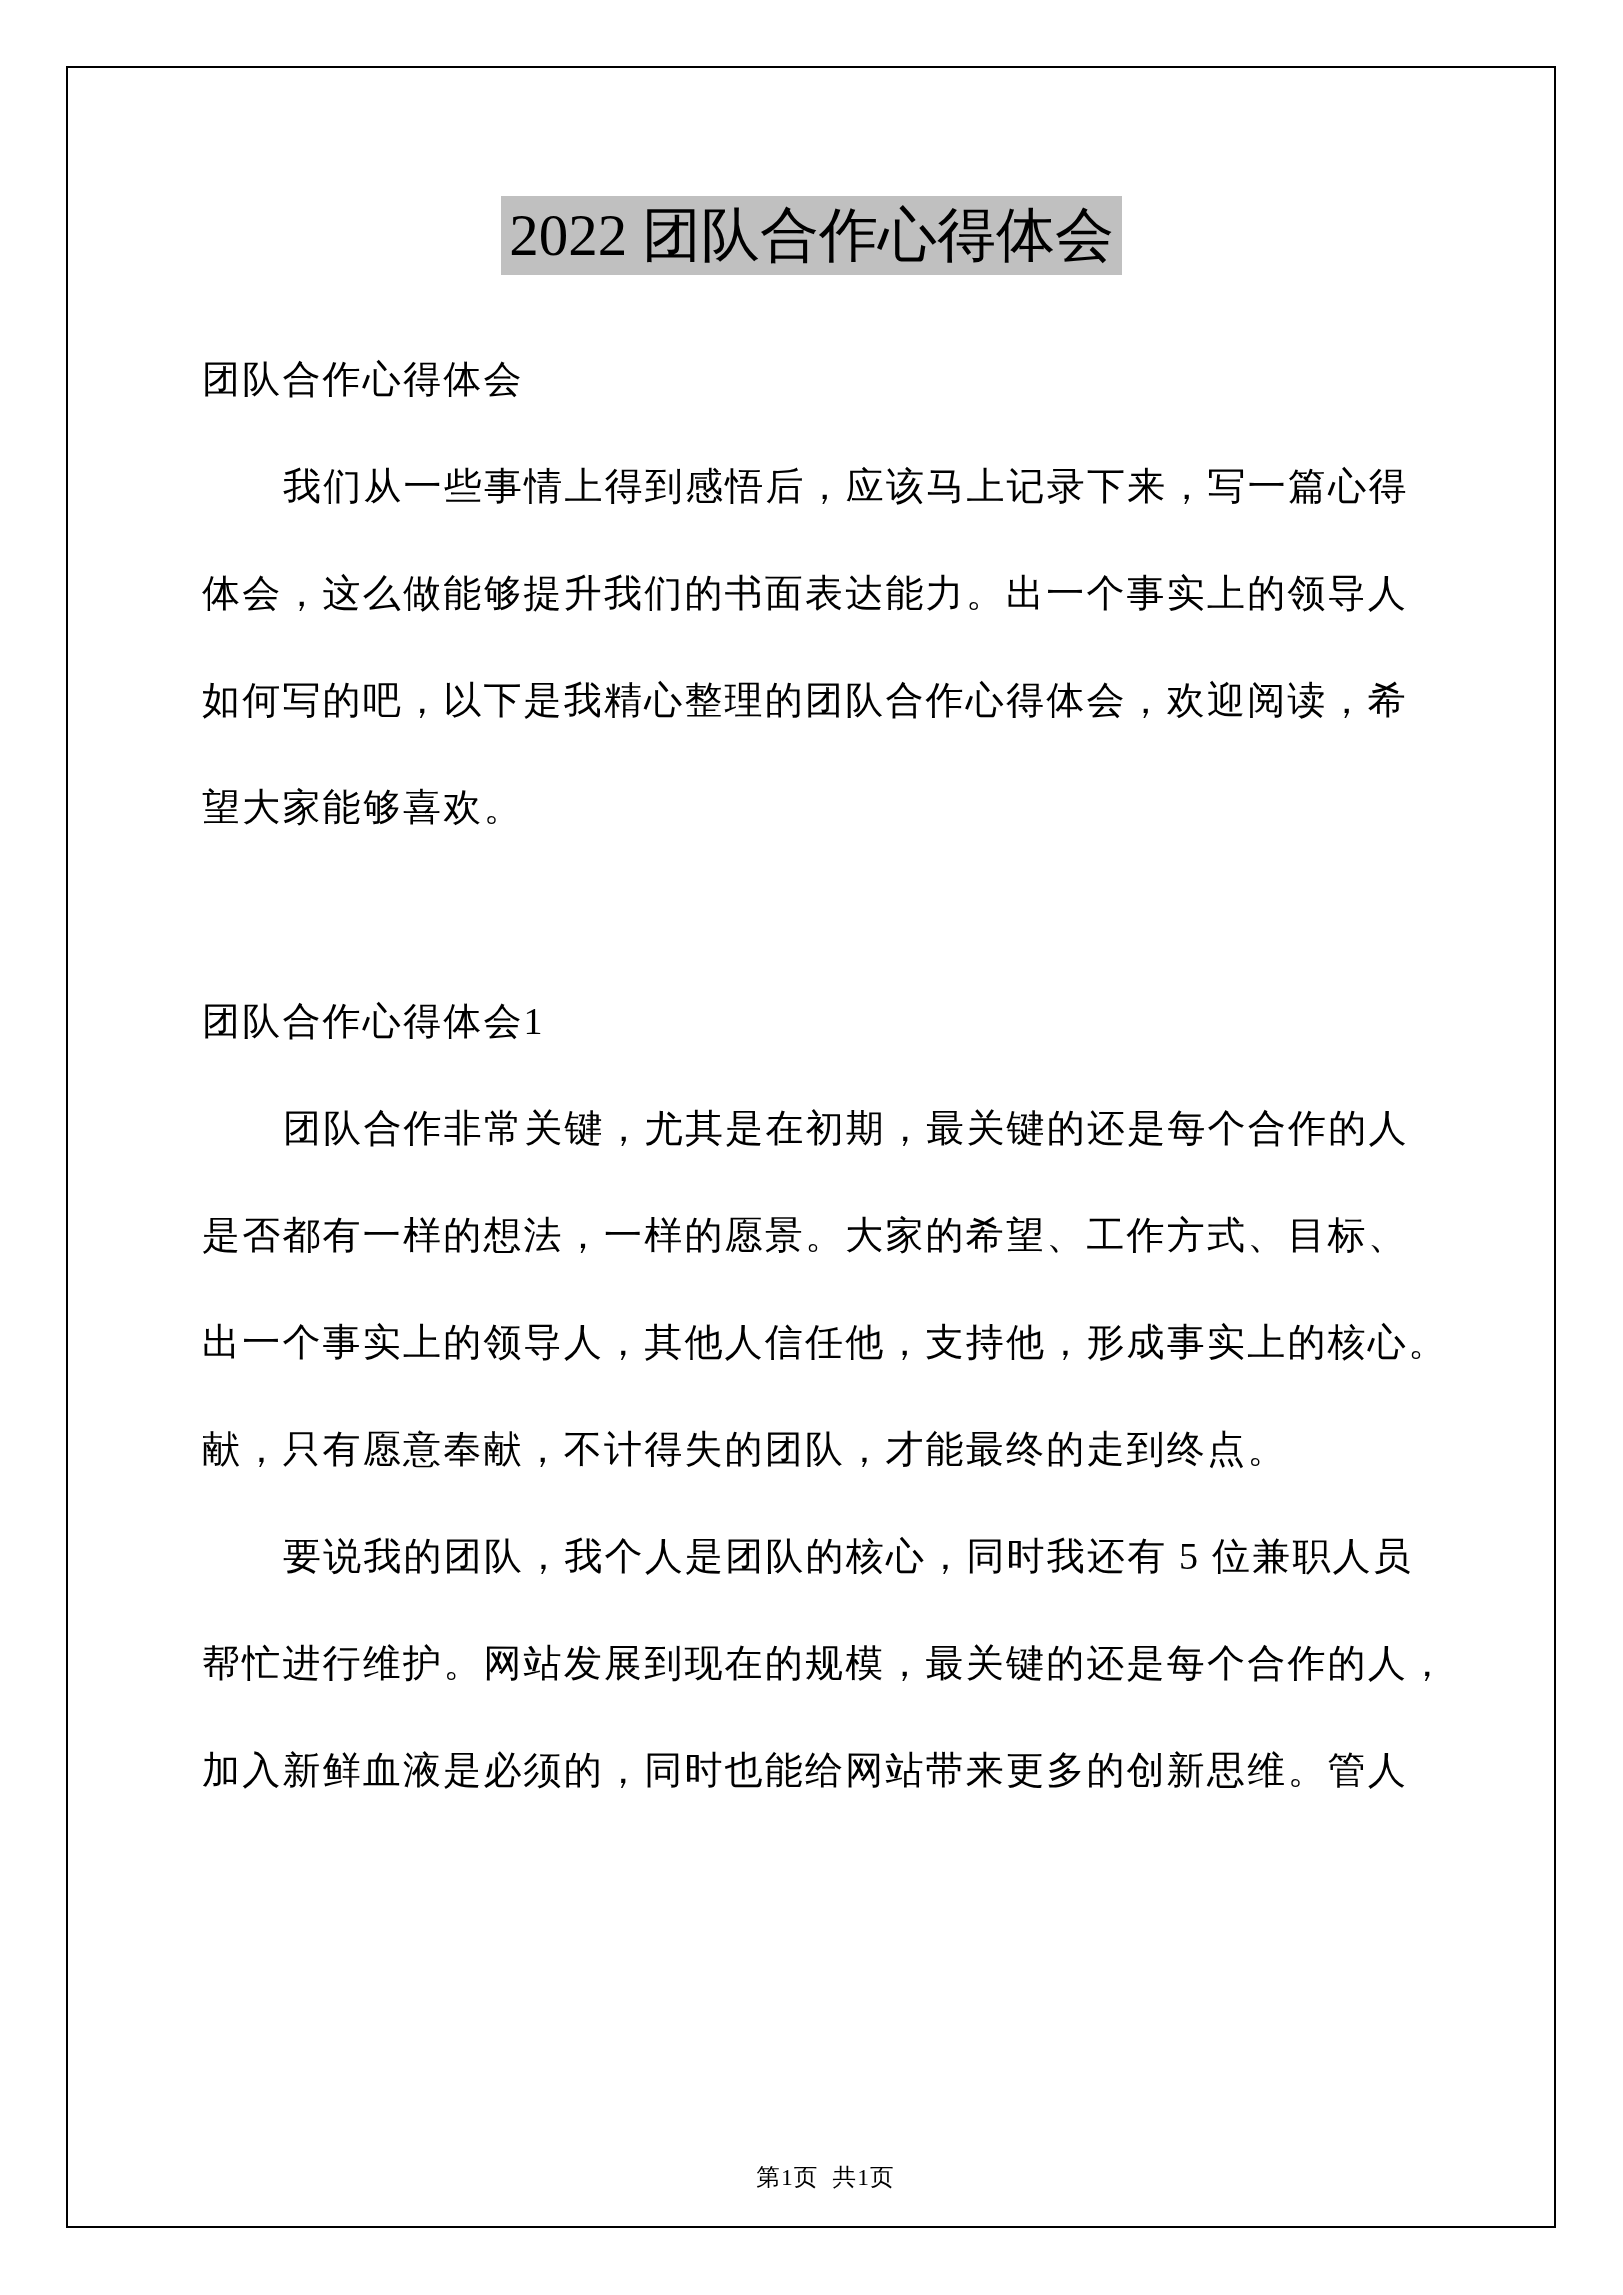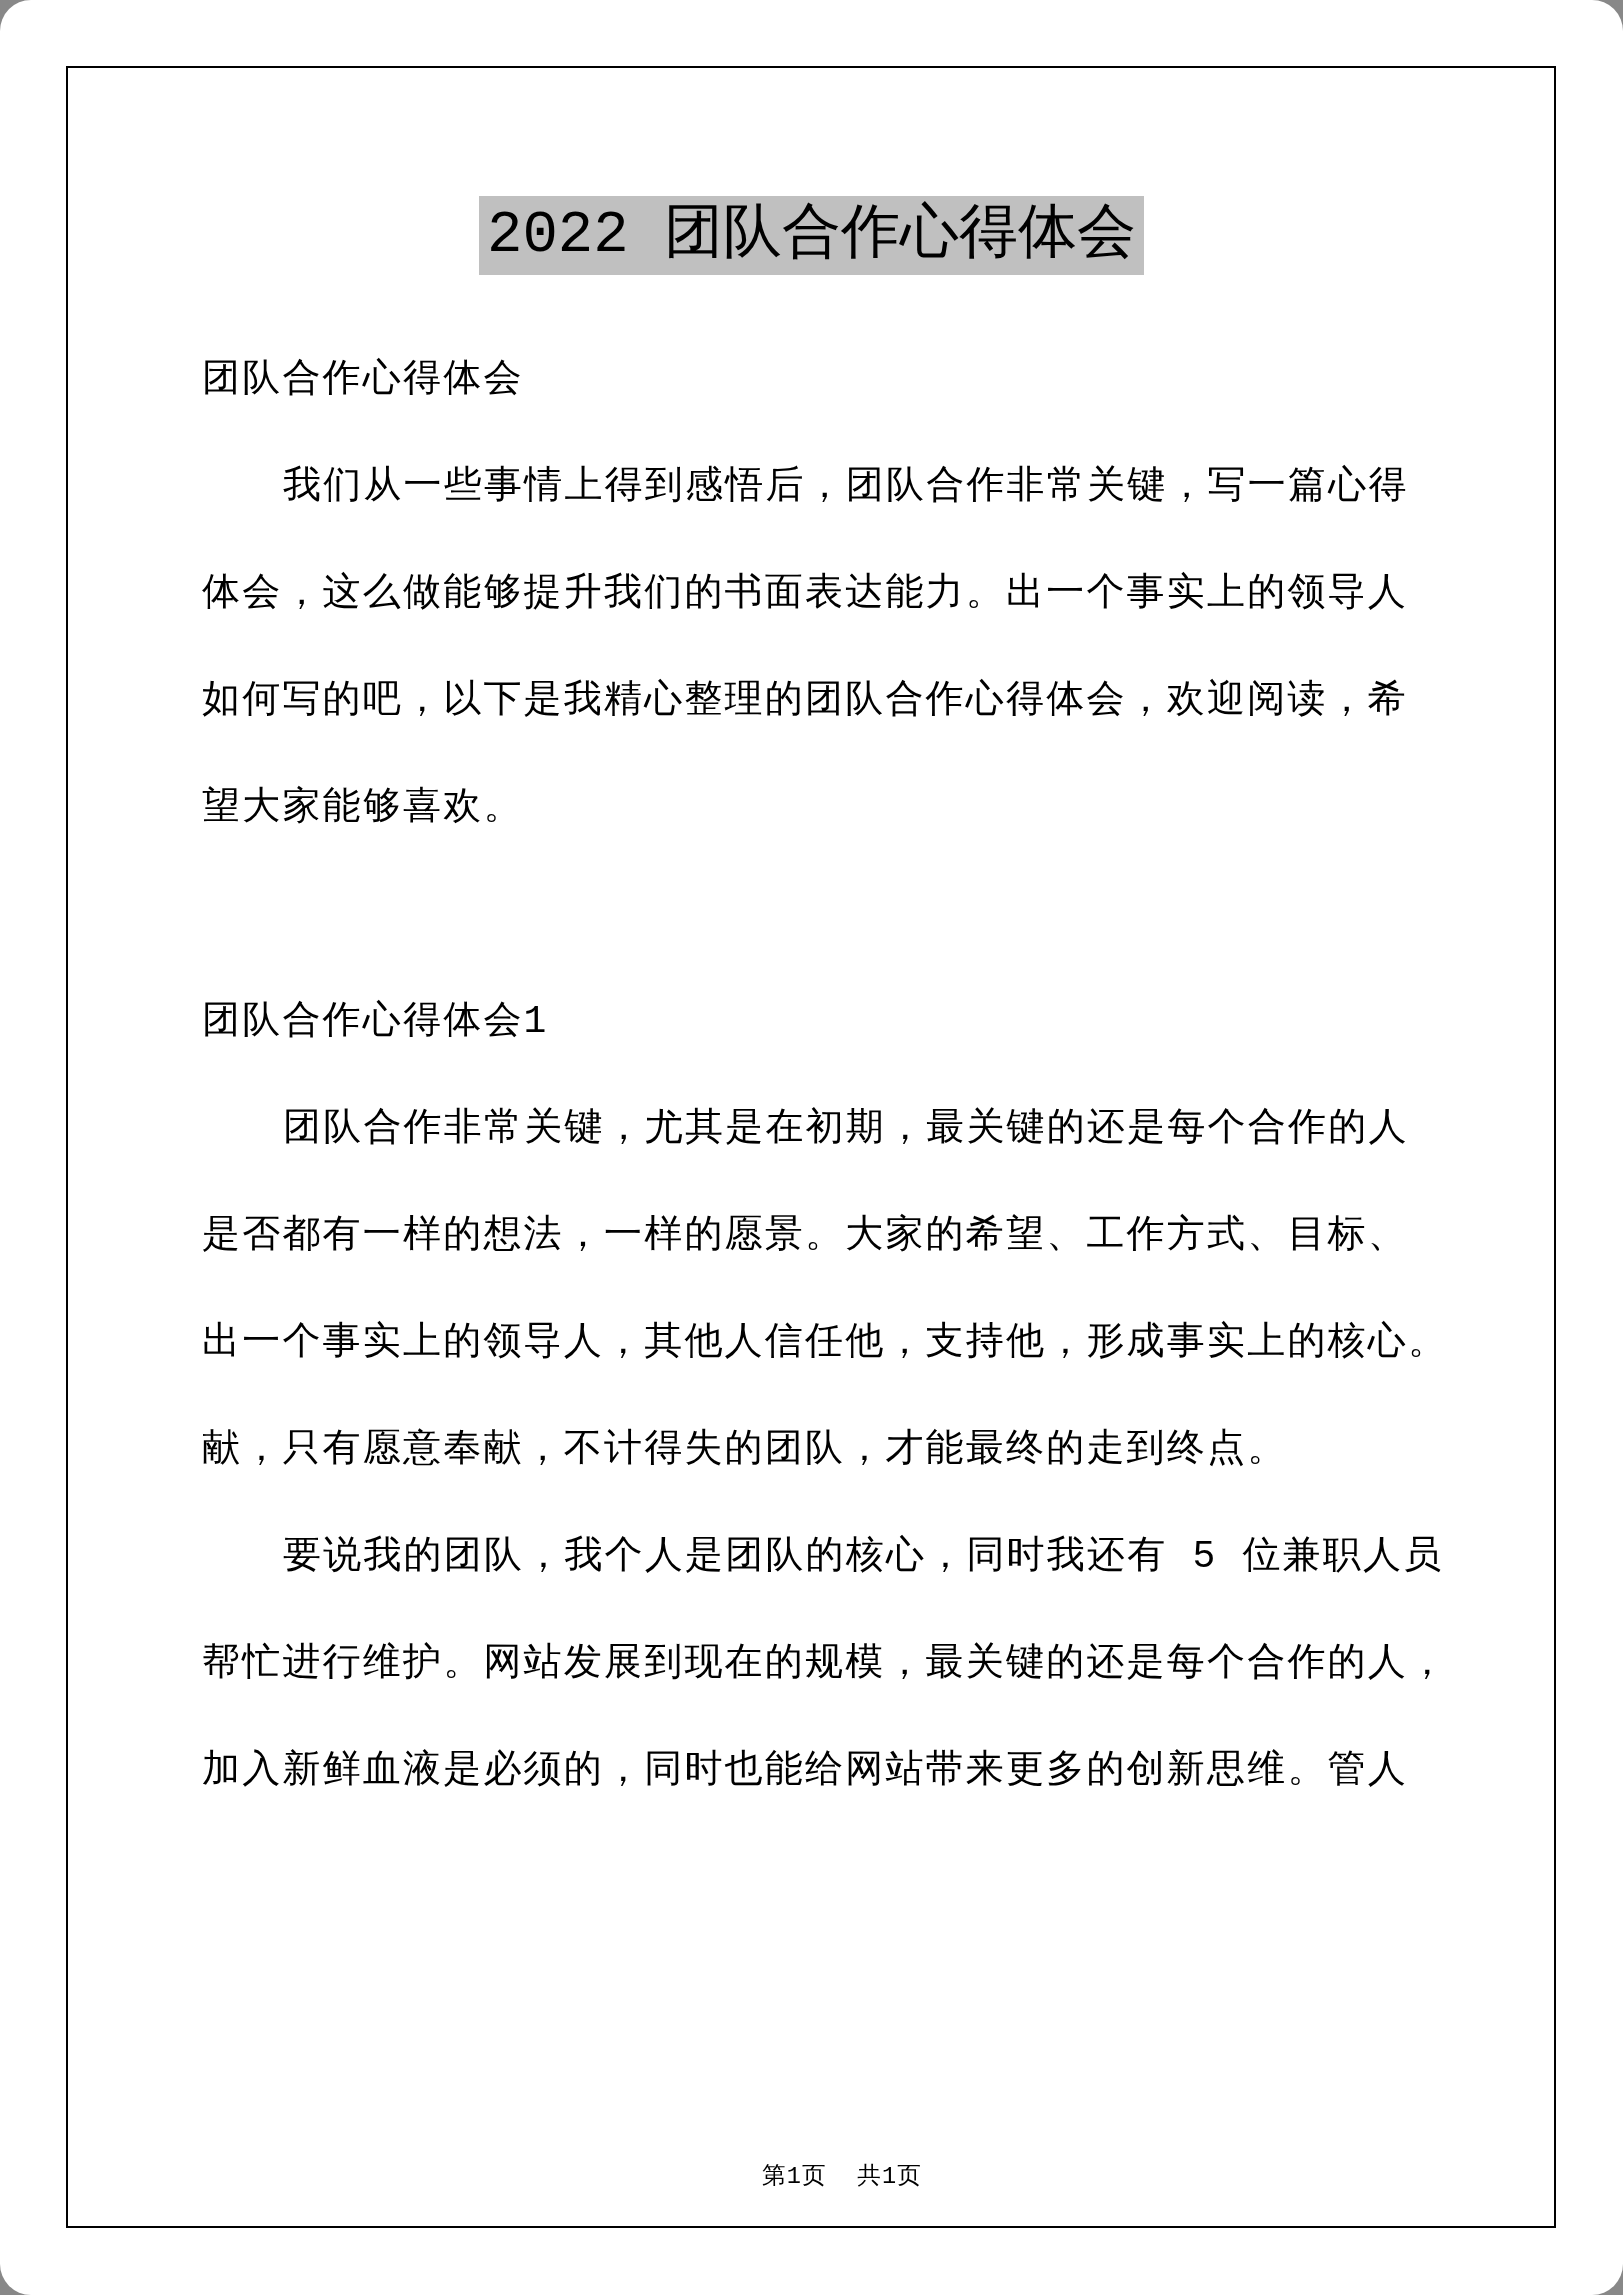--- a/index.html
+++ b/index.html
@@ -2,23 +2,22 @@
 <html style="font-size:9px"><head>
 <meta charset="utf-8">
 <style>
   html, body { margin: 0; padding: 0; background: #888; }
   .page {
     position: relative;
     width: 1623px;
     height: 2295px;
     background: #ffffff;
     color: #000000;
-    font-family: Liberation Mono, monospace;
+    font-family: Liberation Serif, serif;
     overflow: hidden;
-    border-radius: 31px;
   }
   .page-border {
     position: absolute;
     left: 66px;
     top: 66px;
     width: 1486px;
     height: 2158px;
     border: 2.8px solid #000000;
   }
   .title-line {
@@ -67,21 +66,21 @@
 
 <div class="page">
   <div class="page-border"></div>
 
   <div class="title-line">
     <span class="title-highlight">2022 团队合作心得体会</span>
   </div>
 
   <div class="body-text" id="body-text">
       <div class="text-line">团队合作心得体会</div>
-      <div class="text-line indent">我们从一些事情上得到感悟后，团队合作非常关键，写一篇心得</div>
+      <div class="text-line indent">我们从一些事情上得到感悟后，应该马上记录下来，写一篇心得</div>
       <div class="text-line">体会，这么做能够提升我们的书面表达能力。出一个事实上的领导人</div>
       <div class="text-line">如何写的吧，以下是我精心整理的团队合作心得体会，欢迎阅读，希</div>
       <div class="text-line">望大家能够喜欢。</div>
       <div class="text-line"></div>
       <div class="text-line">团队合作心得体会1</div>
       <div class="text-line indent">团队合作非常关键，尤其是在初期，最关键的还是每个合作的人</div>
       <div class="text-line">是否都有一样的想法，一样的愿景。大家的希望、工作方式、目标、</div>
       <div class="text-line">出一个事实上的领导人，其他人信任他，支持他，形成事实上的核心。</div>
       <div class="text-line">献，只有愿意奉献，不计得失的团队，才能最终的走到终点。</div>
       <div class="text-line indent">要说我的团队，我个人是团队的核心，同时我还有 5 位兼职人员</div>

